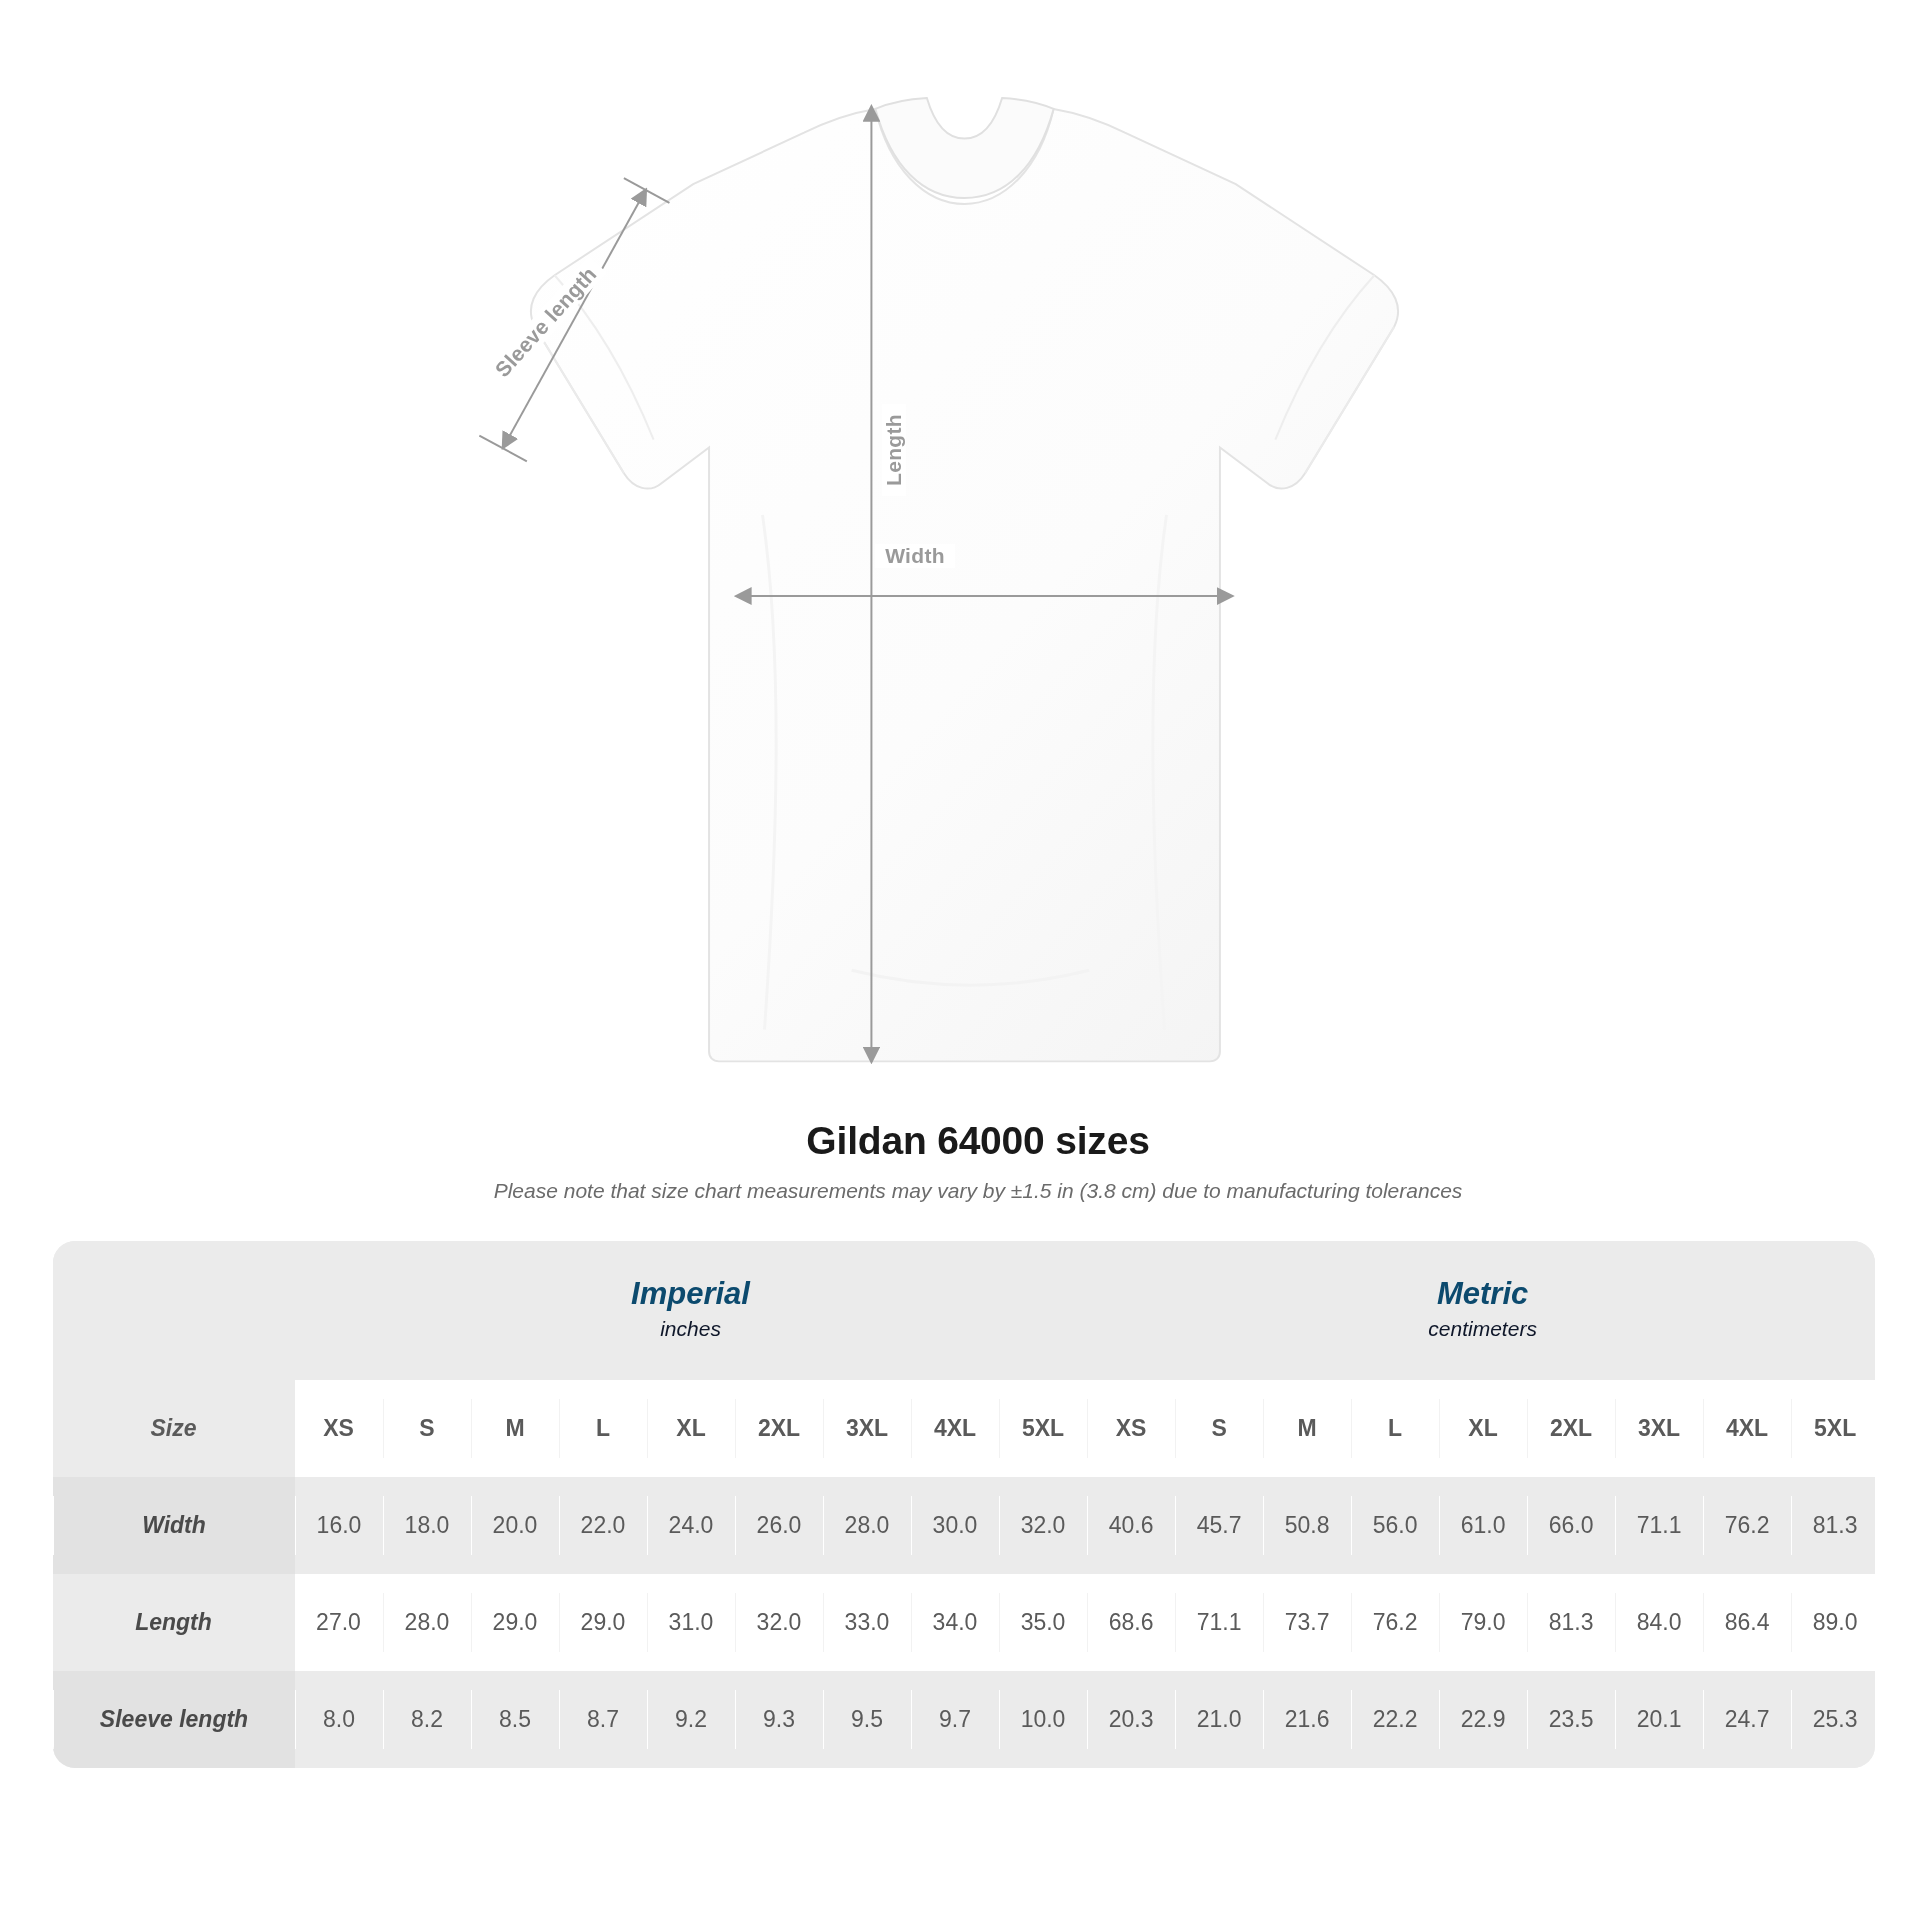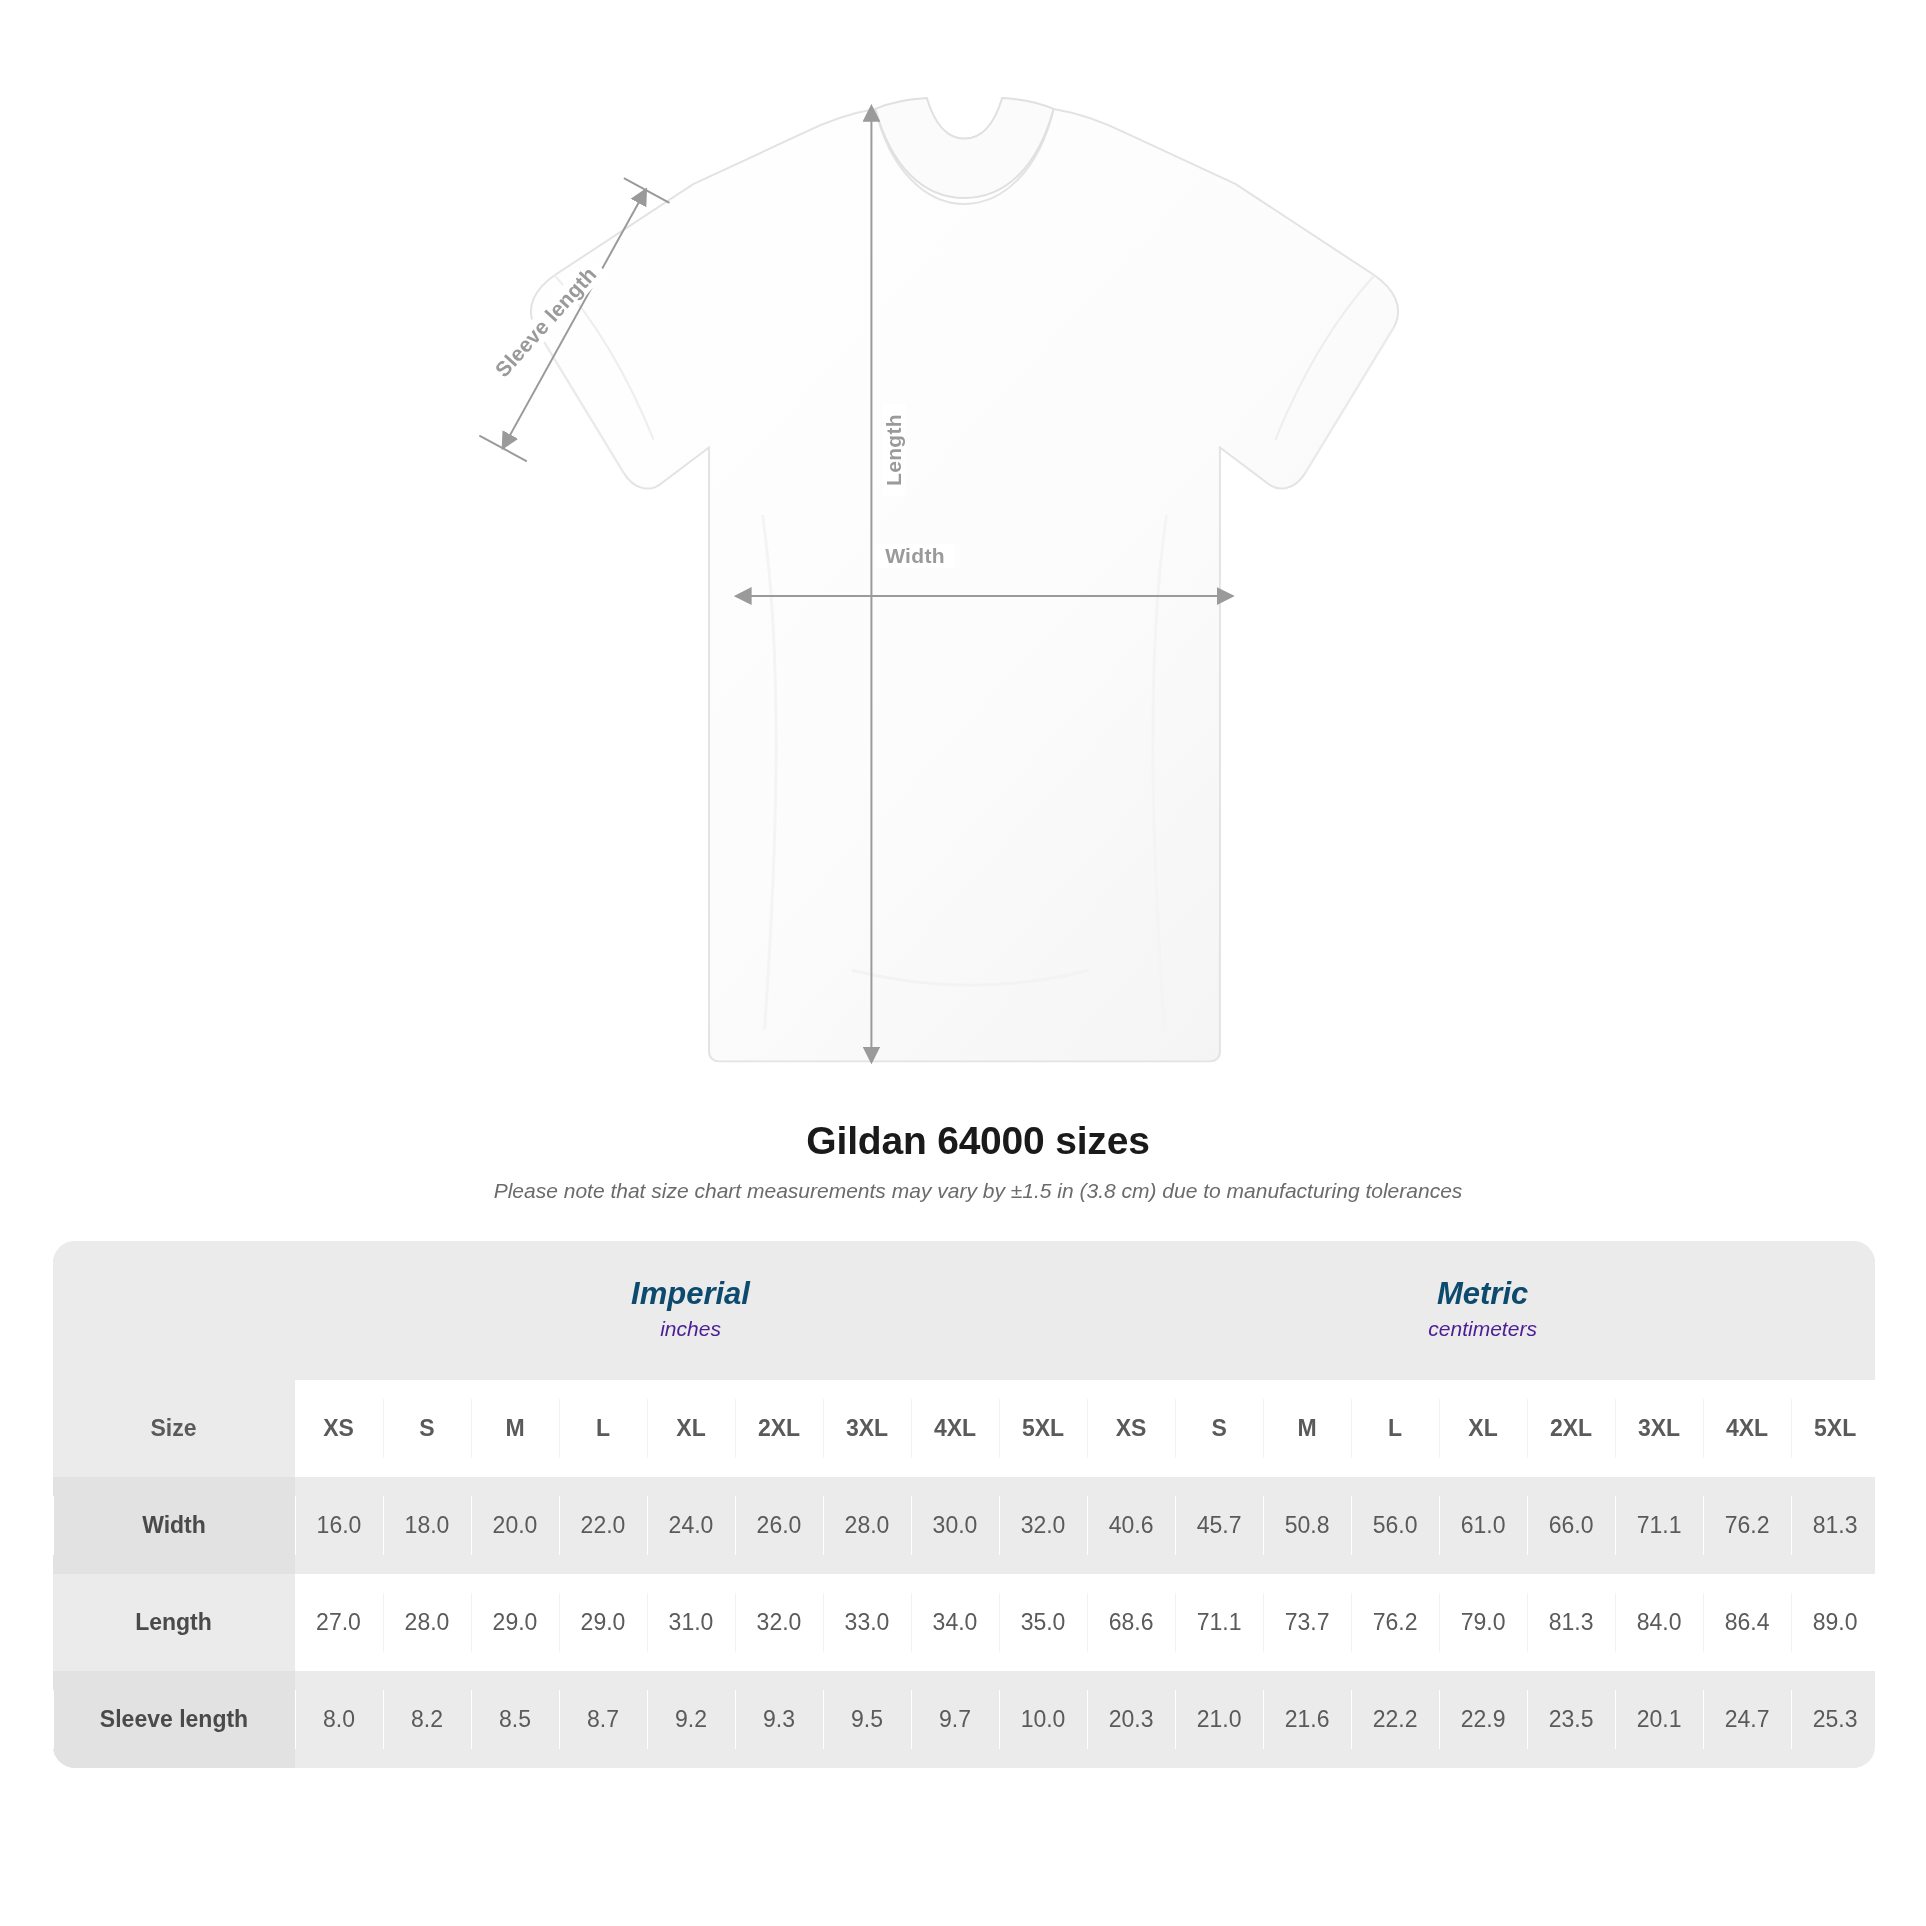--- a/index.html
+++ b/index.html
@@ -112,21 +112,21 @@
   .unit-title {
     font-size: 31px;
     font-style: italic;
     font-weight: bold;
     color: #0c4a6e;
     line-height: 1.2;
   }
   .unit-sub {
     font-size: 21px;
     font-style: italic;
-    color: #4c1d95;
+    color: #0f172a;
     line-height: 1.6;
   }
   .head-row td {
     height: 97px;
     background: #ffffff;
     font-weight: bold;
     font-size: 24px;
     color: #4a4a4a;
   }
   .head-row td.rowlabel {
@@ -157,20 +157,21 @@
     justify-content: center;
   }
   .data-row.alt .cell-div {
     border-left: 1px solid #ffffff;
   }
   .head-row .cell-div {
     border-left: 1px solid #f2f2f2;
   }
   .rowlabel .cell-div {
     border-left: none;
+    font-style: italic;
   }
   .first-data .cell-div {
     border-left: none;
   }
 </style>
 </head>
 <body>
 
 <div class="page">
 

